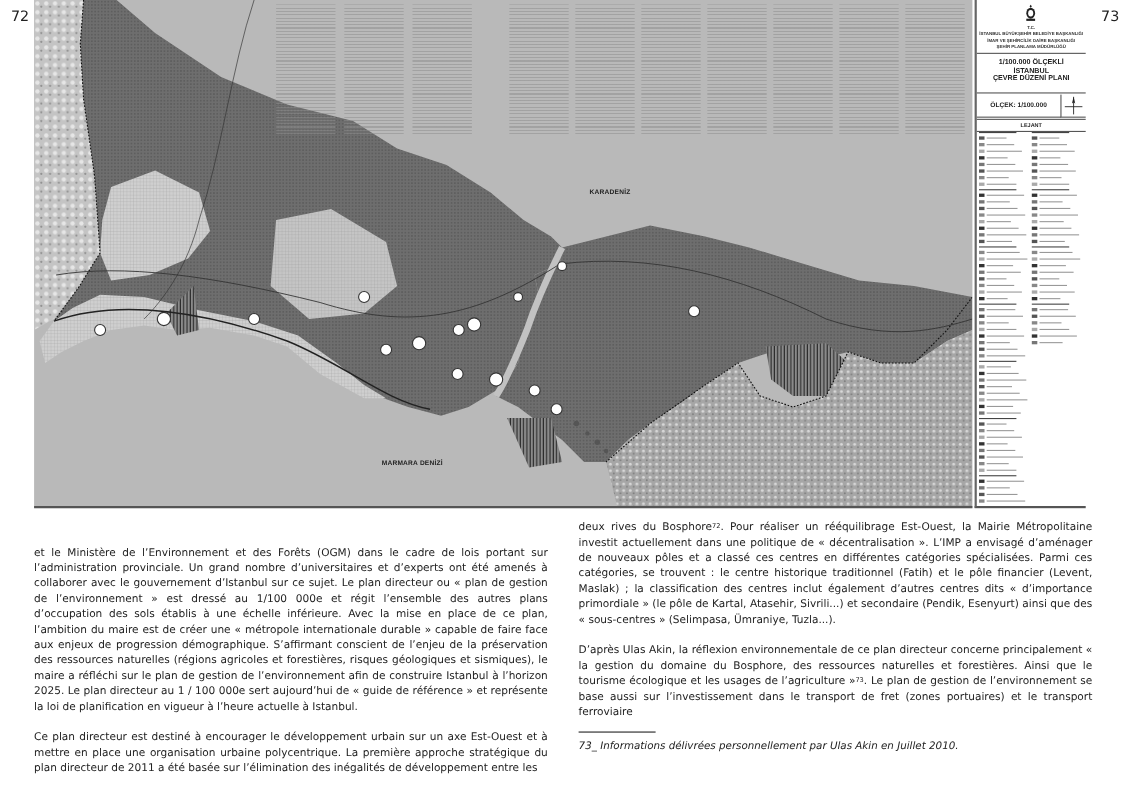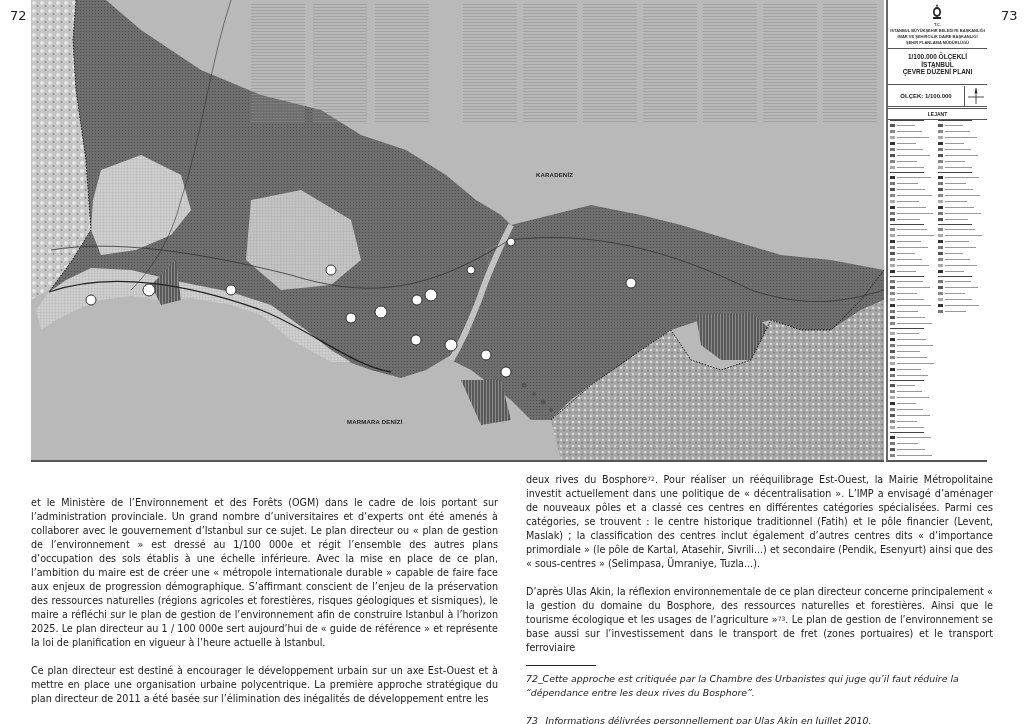--- a/index.html
+++ b/index.html
@@ -518,15 +518,14 @@
 
 <div id="col-left" class="body-text">
   <p>et le Ministère de l’Environnement et des Forêts (OGM) dans le cadre de lois portant sur l’administration provinciale. Un grand nombre d’universitaires et d’experts ont été amenés à collaborer avec le gouvernement d’Istanbul sur ce sujet. Le plan directeur ou « plan de gestion de l’environnement » est dressé au 1/100 000e et régit l’ensemble des autres plans d’occupation des sols établis à une échelle inférieure. Avec la mise en place de ce plan, l’ambition du maire est de créer une « métropole internationale durable » capable de faire face aux enjeux de progression démographique. S’affirmant conscient de l’enjeu de la préservation des ressources naturelles (régions agricoles et forestières, risques géologiques et sismiques), le maire a réfléchi sur le plan de gestion de l’environnement afin de construire Istanbul à l’horizon 2025. Le plan directeur au 1 / 100 000e sert aujourd’hui de « guide de référence » et représente la loi de planification en vigueur à l’heure actuelle à Istanbul.</p>
   <p>Ce plan directeur est destiné à encourager le développement urbain sur un axe Est-Ouest et à mettre en place une organisation urbaine polycentrique. La première approche stratégique du plan directeur de 2011 a été basée sur l’élimination des inégalités de développement entre les</p>
 </div>
 
 <div id="col-right" class="body-text">
   <p><span>deux rives du Bosphore</span><sup>72</sup><span>. Pour réaliser un rééquilibrage Est-Ouest, la Mairie Métropolitaine investit actuellement dans une politique de « décentralisation ». L’IMP a envisagé d’aménager de nouveaux pôles et a classé ces centres en différentes catégories spécialisées. Parmi ces catégories, se trouvent : le centre historique traditionnel (Fatih) et le pôle financier (Levent, Maslak) ; la classification des centres inclut également d’autres centres dits « d’importance primordiale » (le pôle de Kartal, Atasehir, Sivrili...) et secondaire (Pendik, Esenyurt) ainsi que des « sous-centres » (Selimpasa, Ümraniye, Tuzla...).</span></p>
   <p><span>D’après Ulas Akin, la réflexion environnementale de ce plan directeur concerne principalement « la gestion du domaine du Bosphore, des ressources naturelles et forestières. Ainsi que le tourisme écologique et les usages de l’agriculture »</span><sup>73</sup><span>. Le plan de gestion de l’environnement se base aussi sur l’investissement dans le transport de fret (zones portuaires) et le transport ferroviaire</span></p>
   <div id="fn-rule"></div>
-  <p class="fn">72_Cette approche est critiquée par la Chambre des Urbanistes qui juge qu’il faut réduire la “dépendance entre les deux rives du Bosphore”.</p>
   <p class="fn">73_ Informations délivrées personnellement par Ulas Akin en Juillet 2010.</p>
 </div>
 
 </body></html>

